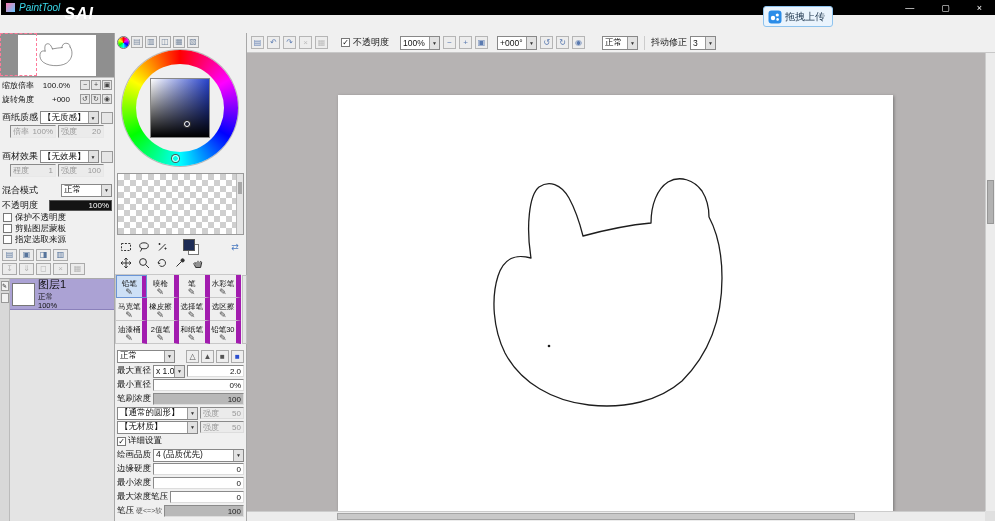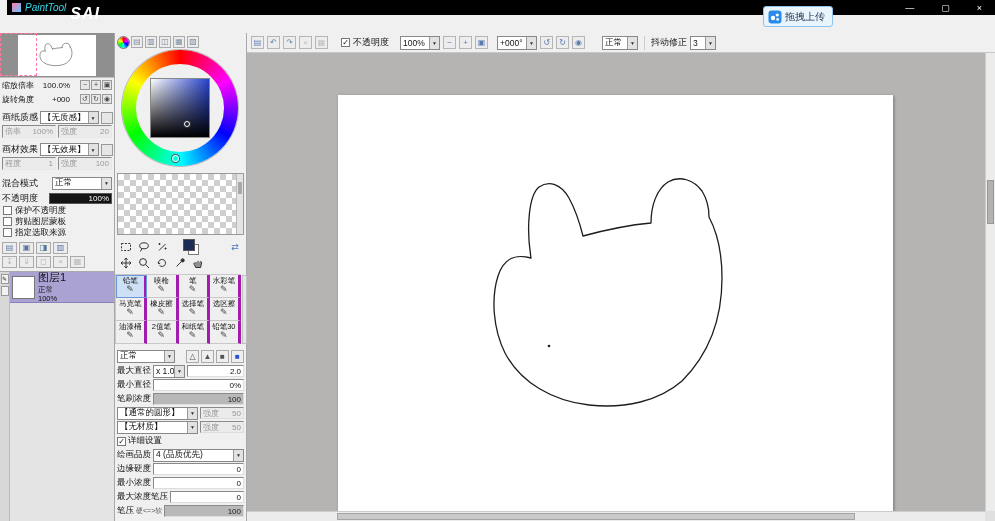--- a/index.html
+++ b/index.html
@@ -1,21 +1,21 @@
 <!DOCTYPE html>
 <html><head>
 <meta charset="utf-8">
 <style>
 *{margin:0;padding:0;box-sizing:border-box;}
 html,body{width:995px;height:521px;overflow:hidden;}
 .app{position:relative;width:995px;height:521px;background:#f0f0f0;
   font-family:"Liberation Sans","DejaVu Sans",sans-serif;font-size:11px;color:#111;overflow:hidden;}
 
 
-.titlebar{position:absolute;left:7px;top:0;right:0;height:15px;background:#000;
+.titlebar{position:absolute;left:1px;top:0;right:0;height:15px;background:#000;
   display:flex;align-items:center;gap:4px;padding:0 5px;z-index:4;}
 .app-icon{width:9px;height:9px;background:linear-gradient(135deg,#ff7ab0,#62c8ff);}
 .lp{color:#39d7e8;font-size:10px;font-style:italic;}
 .ls{color:#fff;font-size:16px;font-weight:bold;font-style:italic;letter-spacing:1px;margin-top:12px;}
 .win-controls{margin-left:auto;display:flex;gap:27px;color:#fff;font-size:9px;padding-right:8px;align-items:center;}
 .win-controls span{cursor:default;}
 
 
 .menubar{position:absolute;left:0;top:15px;right:0;height:18px;background:#f2f2f2;
   border-bottom:1px solid #d8d8d8;display:flex;align-items:center;padding-left:4px;z-index:3;}
@@ -44,25 +44,25 @@
 .btn-xs{width:10px;height:10px;background:#e6e6e6;border:1px solid #999;font-size:7px;line-height:8px;text-align:center;color:#444;}
 
 .sec{flex:none;}
 .sec-head{height:15px;display:flex;align-items:center;gap:2px;padding:0 2px;font-size:9px;}
 .sec-head .lbl{width:44px;white-space:nowrap;}
 .combo{display:flex;align-items:center;background:#fff;border:1px solid #888;height:13px;}
 .combo .txt{flex:1;font-size:8.5px;padding:0 2px;white-space:nowrap;overflow:hidden;}
 .combo .arr{width:10px;align-self:stretch;background:#e2e2e2;border-left:1px solid #999;
   font-size:5px;display:flex;align-items:center;justify-content:center;color:#333;}
 .sq-btn{width:12px;height:12px;border:1px solid #999;background:#e6e6e6;flex:none;}
-.slider-pair{display:flex;gap:2px;padding:0 2px;height:13px;}
+.slider-pair{display:flex;gap:2px;padding:0 10px;height:13px;}
 .mini-slider{flex:1;border:1px solid;border-color:#8a8a8a #e8e8e8 #e8e8e8 #8a8a8a;background:#ebebeb;
   color:#999;font-size:8px;display:flex;justify-content:space-between;align-items:center;padding:0 2px;}
 
-.blend-row{height:16px;display:flex;align-items:center;gap:6px;padding:0 2px;margin-top:5px;font-size:9px;flex:none;}
+.blend-row{height:16px;display:flex;align-items:center;gap:15px;padding:0 2px;margin-top:5px;font-size:9px;flex:none;}
 .blend-row .lbl{width:44px;}
 .blend-row .combo{flex:1;}
 .op-row{height:13px;display:flex;align-items:center;gap:3px;padding:0 2px;margin-top:1px;font-size:9px;flex:none;}
 .op-row .lbl{width:44px;}
 .op-slider{flex:1;height:11px;background:#141414;border:1px solid #555;color:#fff;font-size:8px;
   display:flex;align-items:center;justify-content:flex-end;padding:0 2px;}
 .cb-row{height:11px;display:flex;align-items:center;gap:3px;padding:0 3px;font-size:8.5px;flex:none;}
 .cb{width:9px;height:9px;border:1px solid #777;background:#fff;font-size:8px;line-height:7px;text-align:center;color:#111;flex:none;}
 .lbtn-row{height:14px;display:flex;align-items:center;gap:2px;padding:0 2px;margin-top:3px;flex:none;}
 .lbtn{width:15px;height:12px;border:1px solid #aaa;background:#ececec;font-size:8px;line-height:10px;
@@ -102,22 +102,22 @@
 .tool-rows{margin-top:4px;flex:none;}
 .tool-row{height:16px;display:flex;align-items:center;gap:4px;padding:0 4px;}
 .ticon{width:14px;height:14px;display:flex;align-items:center;justify-content:center;color:#333;}
 .ticon svg{stroke:#333;fill:none;stroke-width:1;}
 .color-disp{width:16px;height:16px;position:relative;margin-left:10px;flex:none;}
 .cd-back{position:absolute;right:0;bottom:0;width:11px;height:11px;background:#fff;border:1px solid #777;}
 .cd-front{position:absolute;left:0;top:0;width:12px;height:12px;background:#1c2b55;border:1px solid #555;}
 .swap-btn{margin-left:auto;width:14px;height:13px;font-size:9px;line-height:12px;text-align:center;color:#4a7ac0;}
 
 .brush-grid{margin-top:3px;display:flex;flex-wrap:wrap;width:126px;border-top:1px solid #c8c8c8;border-left:1px solid #c8c8c8;flex:none;position:relative;}
-.bcell{width:31.25px;height:23px;border-right:3px solid #a21caf;border-bottom:1px solid #c8c8c8;background:#efefef;
-  display:flex;flex-direction:column;align-items:center;justify-content:center;font-size:7.5px;line-height:1.05;overflow:hidden;}
+.bcell{width:31.25px;height:23px;border-right:5px solid #a21caf;border-bottom:1px solid #c8c8c8;background:#efefef;
+  display:flex;flex-direction:column;align-items:center;justify-content:flex-end;font-size:7.5px;line-height:1.05;overflow:hidden;}
 .bcell .bi{font-size:9px;color:#444;}
 .bcell.sel{background:#cde0f6;outline:1px solid #6a95d6;outline-offset:-1px;}
 .bgrid-sb{position:absolute;right:-6px;top:0;bottom:0;width:5px;background:#e6e6e6;border:1px solid #c0c0c0;}
 
 .settings{margin-top:4px;flex:none;}
 .srow{height:14px;display:flex;align-items:center;gap:2px;padding:0 2px;font-size:8.5px;}
 .srow .lbl{white-space:nowrap;}
 .grow{flex:1;}
 .vbox{border:1px solid;border-color:#8a8a8a #ddd #ddd #8a8a8a;background:#fff;font-size:8px;
   display:flex;align-items:center;justify-content:flex-end;padding:0 2px;height:12px;}
@@ -215,21 +215,21 @@
             <span>倍率</span>
             <span>100%</span>
           </span>
           <span class="mini-slider">
             <span>强度</span>
             <span>20</span>
           </span>
         </div>
       </div>
 
-      <div class="sec" style="margin-top:4px;">
+      <div class="sec" style="margin-top:11px;">
         <div class="sec-head">
           <span class="lbl">画材效果</span>
           <span class="combo" style="flex:1">
             <span class="txt">【无效果】</span>
             <span class="arr">▼</span>
           </span>
           <span class="sq-btn"></span>
         </div>
         <div class="slider-pair">
           <span class="mini-slider">

